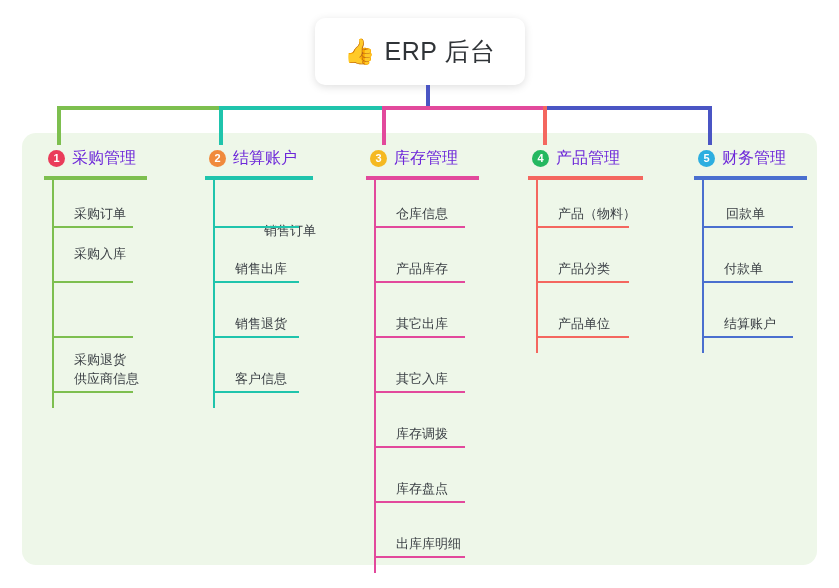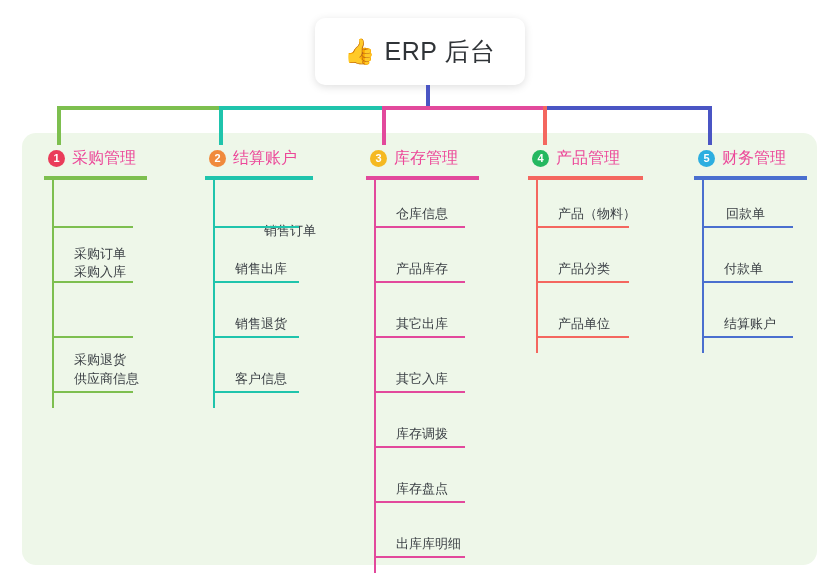--- a/index.html
+++ b/index.html
@@ -51,21 +51,21 @@
   .col-head {
     display:flex; align-items:center; gap:7px;
     height:24px; padding-left:4px;
   }
   .badge {
     width:17px; height:17px; border-radius:50%;
     color:#fff; font-size:11px; line-height:17px;
     text-align:center; font-weight:bold; flex:0 0 auto;
   }
   .col-title {
-    font-size:16px; color:#ec4899; white-space:nowrap;
+    font-size:16px; color:#6d28d9; white-space:nowrap;
   }
   .head-rule {
     position:absolute; left:0; top:30px; height:4px;
   }
   .spine {
     position:absolute; left:8px; top:34px; width:2px;
   }
   .leaf {
     position:absolute; left:8px;
     padding-left:22px;
@@ -103,23 +103,23 @@
       <div class="drop" style="left: 708px; height: 39px; background: rgb(74, 85, 196);"></div>
     </div>
   <div id="cols-layer">
       <div class="col" style="left: 44px;">
         <div class="col-head">
           <span class="badge" style="background: rgb(234, 60, 90);">1</span>
           <span class="col-title">采购管理</span>
         </div>
         <div class="head-rule" style="width: 103px; background: rgb(125, 191, 79);"></div>
         <div class="spine" style="height: 228px; background: rgb(125, 191, 79);"></div>
-        <div class="leaf" style="top: 58px; margin-top: 40px;"><span class="leaf-label">采购订单</span></div>
+        <div class="leaf" style="top: 58px;"><span class="leaf-label">采购订单</span></div>
         <div class="leaf-rule" style="top: 80px; width: 81px; background: rgb(125, 191, 79);"></div>
-        <div class="leaf" style="top: 116px;"><span class="leaf-label">采购入库</span></div>
+        <div class="leaf" style="top: 98px;"><span class="leaf-label">采购入库</span></div>
         <div class="leaf-rule" style="top: 135px; width: 81px; background: rgb(125, 191, 79);"></div>
         <div class="leaf" style="top: 168px; margin-top: 36px;"><span class="leaf-label">采购退货</span></div>
         <div class="leaf-rule" style="top: 190px; width: 81px; background: rgb(125, 191, 79);"></div>
         <div class="leaf" style="top: 223px;"><span class="leaf-label">供应商信息</span></div>
         <div class="leaf-rule" style="top: 245px; width: 81px; background: rgb(125, 191, 79);"></div>
       </div>
       <div class="col" style="left: 205px;">
         <div class="col-head">
           <span class="badge" style="background: rgb(240, 138, 60);">2</span>
           <span class="col-title">结算账户</span>

